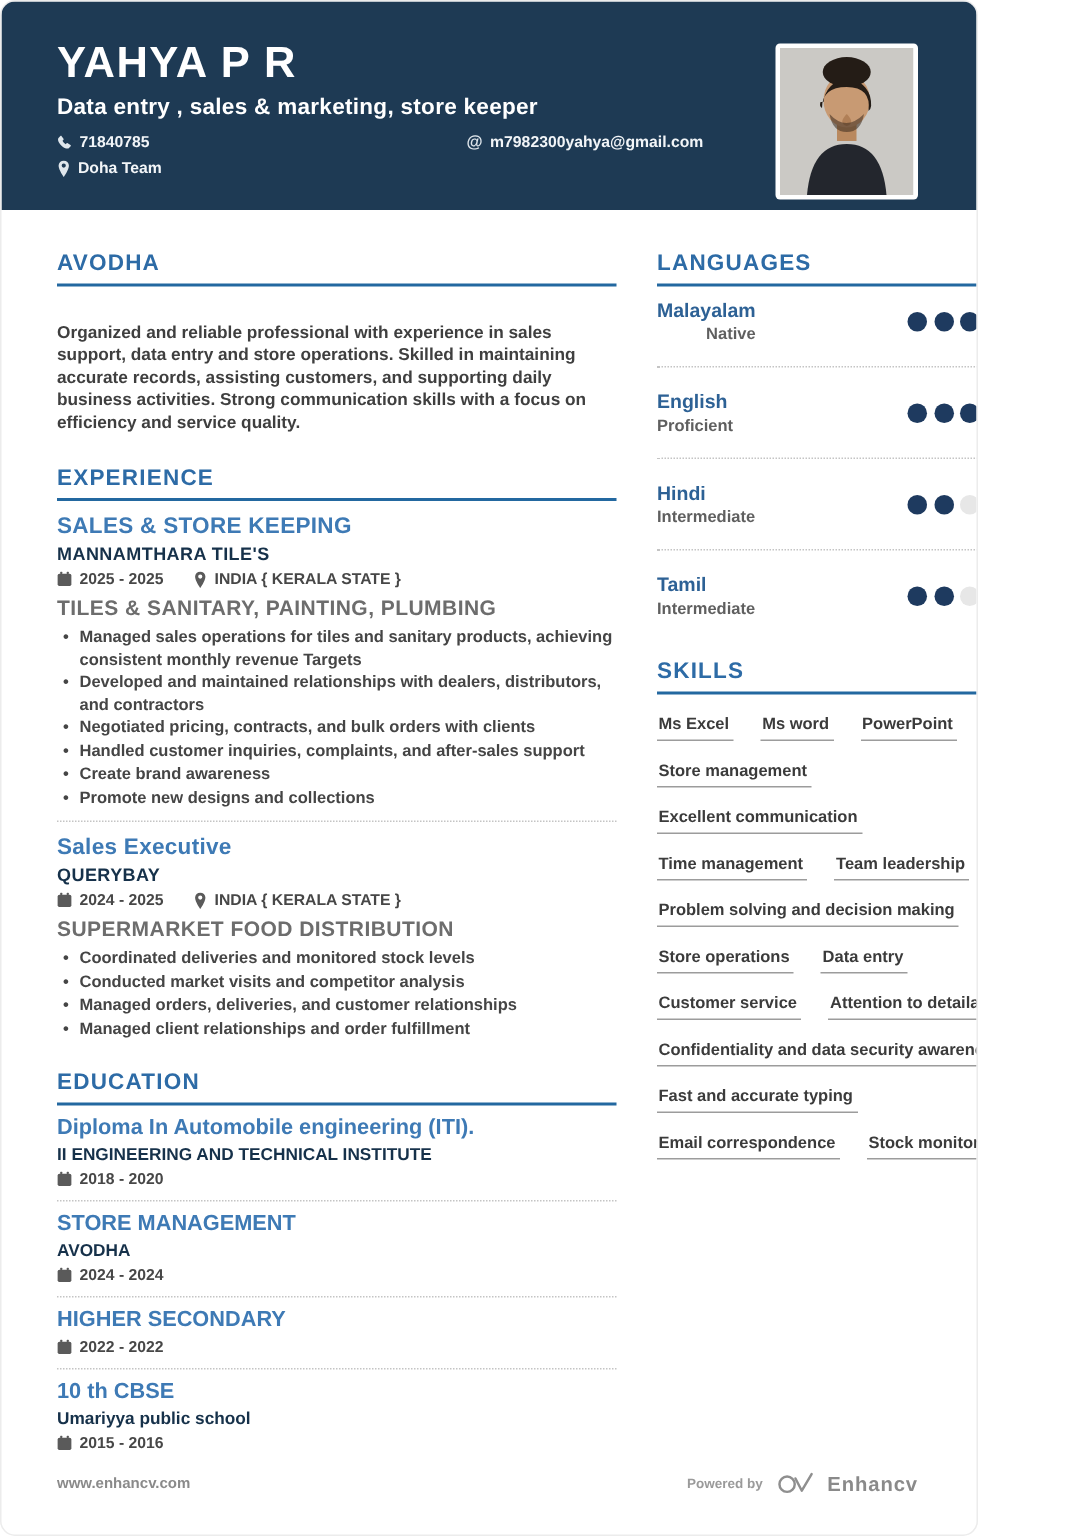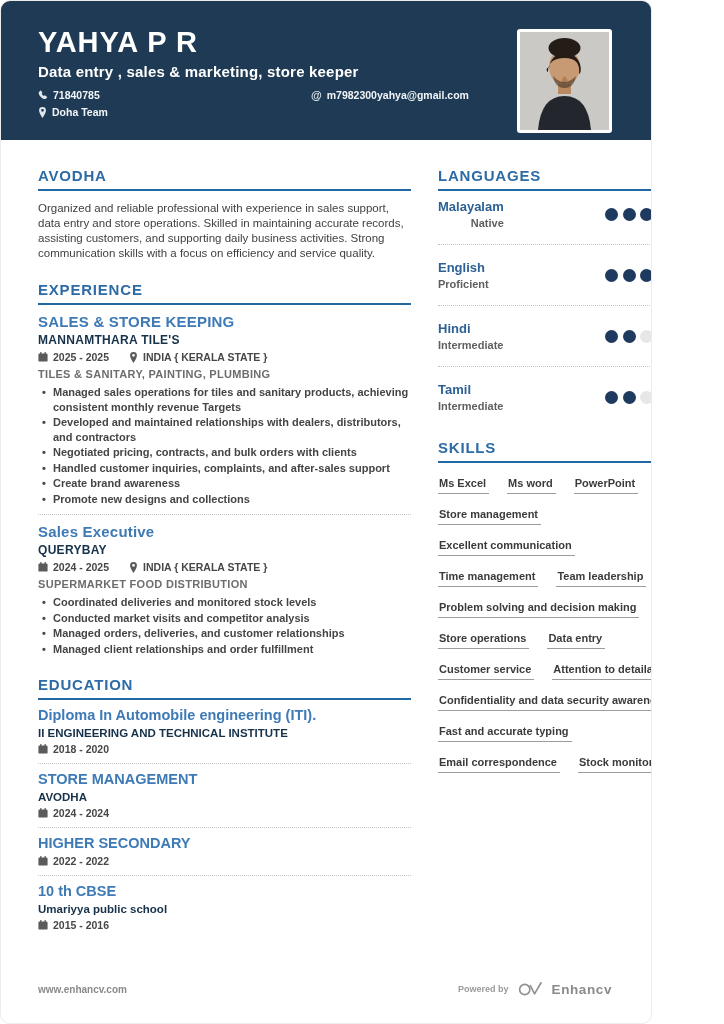--- a/index.html
+++ b/index.html
@@ -37,32 +37,32 @@
   .col-left  { width:373px; flex:0 0 373px; }
   .col-right { width:250px; flex:0 0 250px; }
 
   .section-title {
     margin-top:27px; color:#2d6ba6; font-size:15px; font-weight:700;
     letter-spacing:0.8px; padding-bottom:5px; border-bottom:2.5px solid #2368a0;
   }
   .col-left .section-title.mt-sm, .col-right .section-title.mt-sm { margin-top:20px; }
 
   .summary-text {
-    margin-top:10px; font-size:11.5px; line-height:15px;
-    color:#3f3f3f; font-weight:400;
+    margin-top:24px; font-size:11.5px; line-height:15px;
+    color:#3f3f3f; font-weight:700;
   }
 
   
   .job { margin-top:8px; }
   .job-title { color:#3e7ab5; font-size:15px; font-weight:600; letter-spacing:0.2px; }
   .company { color:#16314a; font-size:12px; font-weight:700; margin-top:3px; letter-spacing:0.3px; }
   .meta-row { display:flex; gap:20px; margin-top:4px; align-items:flex-end; }
   .meta { display:flex; align-items:center; gap:5px; color:#474747; font-size:10.5px; font-weight:600; }
   .meta .ic { display:inline-flex; color:#5a5a5a; }
-  .job-subtitle { margin-top:5px; color:#6d6d6d; font-size:11px; font-weight:600; letter-spacing:0.3px; }
+  .job-subtitle { margin-top:5px; color:#6d6d6d; font-size:14px; font-weight:600; letter-spacing:0.3px; }
   .bullets { margin-top:5px; list-style:none; }
   .bullets li {
     position:relative; padding-left:15px; font-size:11px; line-height:14.5px;
     color:#454545; font-weight:600; margin-top:1px;
   }
   .bullets li::before { content:"•"; position:absolute; left:4px; color:#454545; }
 
   .divider { border-top:1.5px dotted #c4c4c4; margin:8px 0 7px; }
 
   .edu { margin-top:7px; }

